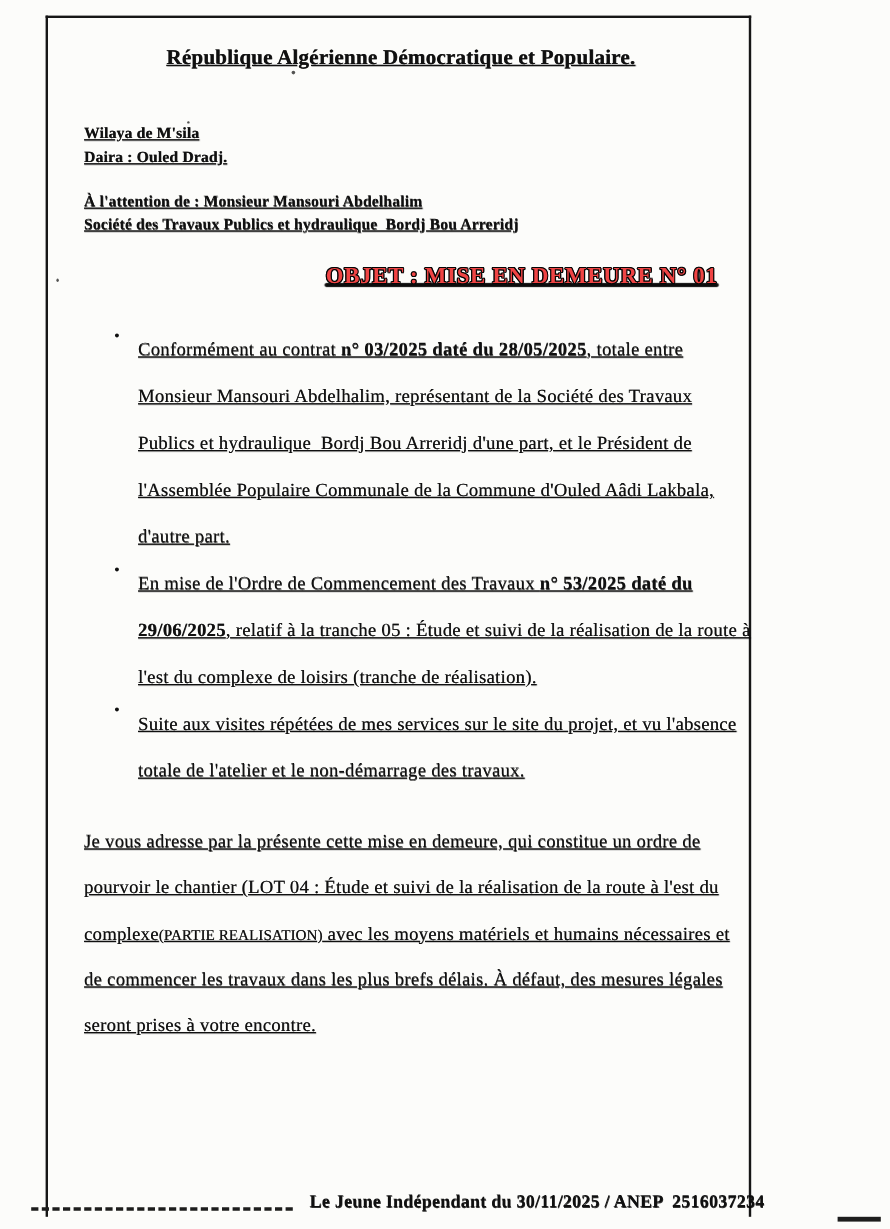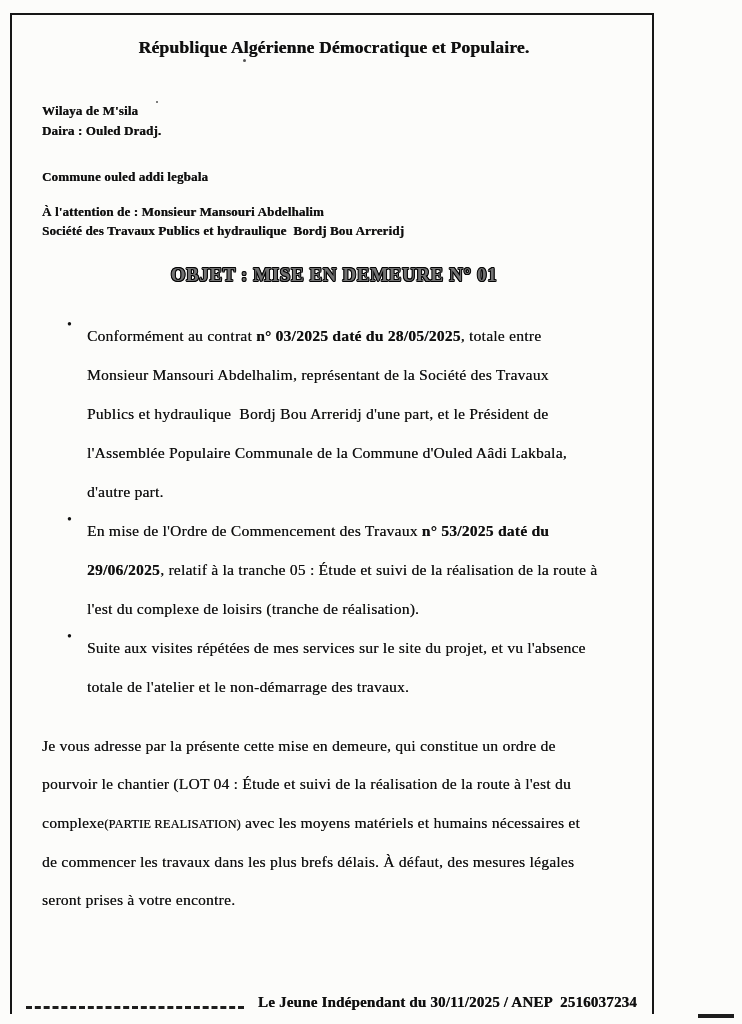--- a/index.html
+++ b/index.html
@@ -6,25 +6,26 @@
   body{
     width:742px;height:1024px;
     background:#fbfbf9;
     font-family:"Liberation Serif","DejaVu Serif",serif;
     color:#101010;
     position:relative;
     overflow:hidden;
   }
   .page{position:absolute;inset:0;background:#fcfcfa;}
   .frame{
-    position:absolute;left:10px;top:13px;width:644px;height:1001px;
+    position:absolute;left:38px;top:13px;width:588px;height:1001px;
     border:2.5px solid #161616;
     border-bottom:none;
     box-sizing:border-box;
     padding:20px 26px 0 30px;
+    text-decoration:underline;
   }
   .title{
     margin-top:2px;
     text-align:center;
     font-size:17.5px;
     font-weight:bold;
     letter-spacing:0.2px;
     text-shadow:0.4px 0.3px 0.4px rgba(0,0,0,0.8);
     white-space:pre;
   }
@@ -33,25 +34,25 @@
     font-size:13px;font-weight:bold;line-height:20px;
     letter-spacing:0.15px;
     text-shadow:0.3px 0.3px 0.35px rgba(0,0,0,0.75);
     white-space:pre;
   }
   .commune{margin-top:27px;line-height:17px;}
   .attention-block{margin-top:18px;}
   .attention-block .hline{line-height:18.5px;}
   .subject{
     margin-top:24px;
-    text-align:center;
+    text-align:right;
     font-size:19px;
     font-weight:bold;
     letter-spacing:0.6px;
-    color:#737373;
+    color:#ef4444;
     text-shadow:
       1px 0 0 #050505,-1px 0 0 #050505,0 1px 0 #050505,0 -1px 0 #050505,
       0.7px 0.7px 0 #050505,-0.7px 0.7px 0 #050505,
       0.7px -0.7px 0 #050505,-0.7px -0.7px 0 #050505;
     white-space:pre;
   }
   ul.bullets{
     list-style:none;
     margin:30px 0 0 0;
     padding:0 0 0 45px;
@@ -103,21 +104,20 @@
 <div class="page">
   <div class="frame">
 
     <div class="title">République Algérienne Démocratique et Populaire.</div>
 
     <div class="header-block">
       <div class="hline">Wilaya de M'sila</div>
       <div class="hline">Daira : Ouled Dradj.</div>
     </div>
 
-    <div class="hline commune">Commune ouled addi legbala</div>
 
     <div class="attention-block">
       <div class="hline">À l'attention de : Monsieur Mansouri Abdelhalim</div>
       <div class="hline">Société des Travaux Publics et hydraulique  Bordj Bou Arreridj</div>
     </div>
 
     <div class="subject">OBJET : MISE EN DEMEURE N° 01</div>
 
     <ul class="bullets" id="bullets">
         <li>

